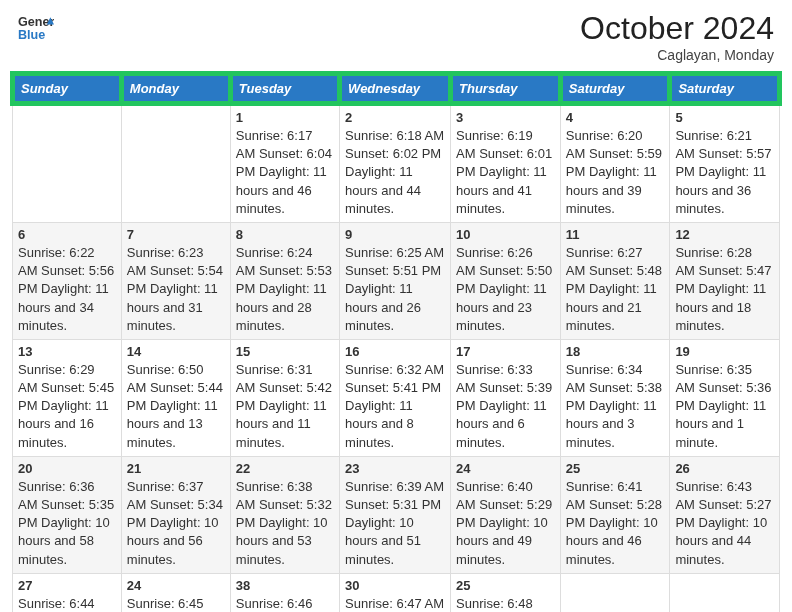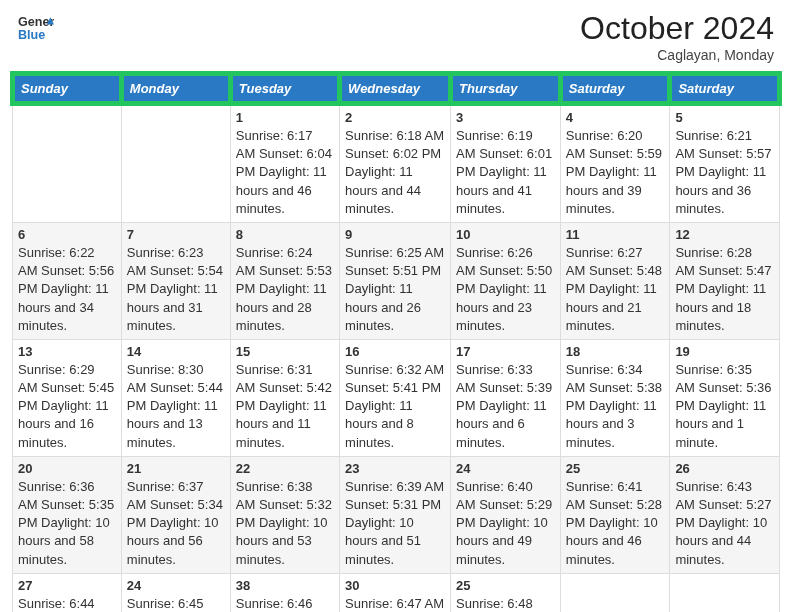--- a/index.html
+++ b/index.html
@@ -190,21 +190,21 @@
       </tr>
       <tr>
         <td>
           <div class="day-number">13</div>
           <div class="day-detail">Sunrise: 6:29 AM
 Sunset: 5:45 PM
 Daylight: 11 hours and 16 minutes.</div>
         </td>
         <td>
           <div class="day-number">14</div>
-          <div class="day-detail">Sunrise: 8:30 AM
+          <div class="day-detail">Sunrise: 6:50 AM
 Sunset: 5:44 PM
 Daylight: 11 hours and 13 minutes.</div>
         </td>
         <td>
           <div class="day-number">15</div>
           <div class="day-detail">Sunrise: 6:31 AM
 Sunset: 5:42 PM
 Daylight: 11 hours and 11 minutes.</div>
         </td>
         <td>

